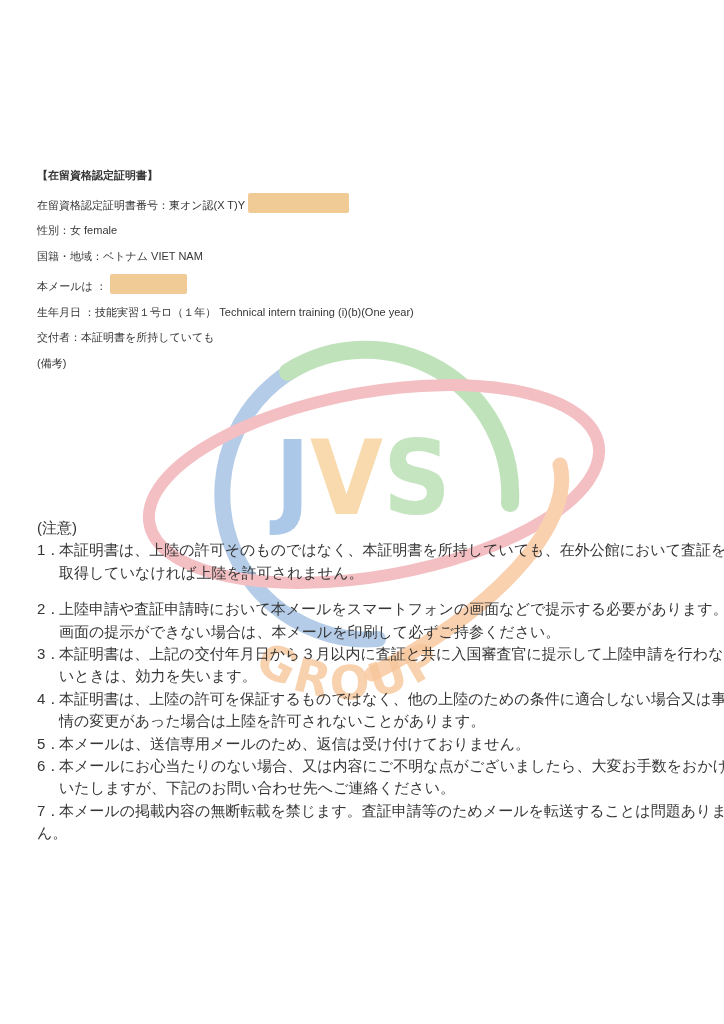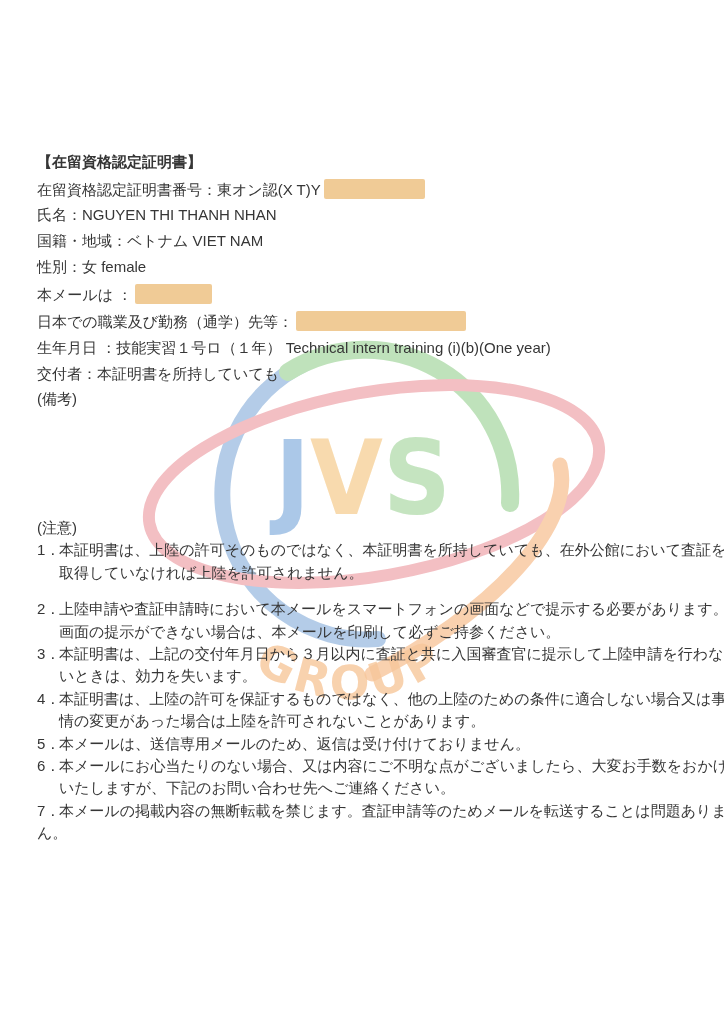--- a/index.html
+++ b/index.html
@@ -12,22 +12,22 @@
     color:#363636;
     -webkit-font-smoothing:antialiased;
   }
   
   .watermark {
     position:absolute; left:0; top:0; width:724px; height:1024px;
     z-index:0; pointer-events:none;
   }
   
   .cert {
-    position:absolute; left:37px; top:149px; z-index:1;
-    font-size:15px; line-height:25.7px; white-space:nowrap;
+    position:absolute; left:37px; top:163px; z-index:1;
+    font-size:11px; line-height:25.7px; white-space:nowrap;
   }
   .cert-title { font-weight:bold; }
   .field-line span { vertical-align:baseline; }
   .redact {
     display:inline-block; height:20px; border-radius:2px;
     margin-left:3px; transform:translateY(4px);
   }
   .rb-0 { width:101px; }
   .rb-4 { width:77px; }
   .rb-5 { width:170px; }
@@ -68,33 +68,27 @@
     <textPath href="#group-arc" startOffset="50%" text-anchor="middle">GROUP</textPath>
   </text>
 </svg>
 
 <div class="cert">
   <div class="cert-title">【在留資格認定証明書】</div>
   <div class="field-line">
     <span>在留資格認定証明書番号：東オン認(X T)Y</span><span class="redact rb-0" style="background: rgb(240, 203, 150);"></span>
   </div>
   <div class="field-line">
-    <span>氏名：NGUYEN THI THANH NHAN</span>
+    <span>性別：女  female</span>
   </div>
   <div class="field-line">
     <span>国籍・地域：ベトナム VIET NAM</span>
   </div>
   <div class="field-line">
-    <span>性別：女  female</span>
-  </div>
-  <div class="field-line">
     <span>本メールは ：</span><span class="redact rb-4" style="background: rgb(240, 203, 150);"></span>
-  </div>
-  <div class="field-line">
-    <span>日本での職業及び勤務（通学）先等：</span><span class="redact rb-5" style="background: rgb(240, 203, 150);"></span>
   </div>
   <div class="field-line">
     <span>生年月日 ：技能実習１号ロ（１年）  Technical intern training (i)(b)(One year)</span>
   </div>
   <div class="field-line">
     <span>交付者：本証明書を所持していても</span>
   </div>
   <div class="field-line">
     <span>(備考)</span>
   </div>

